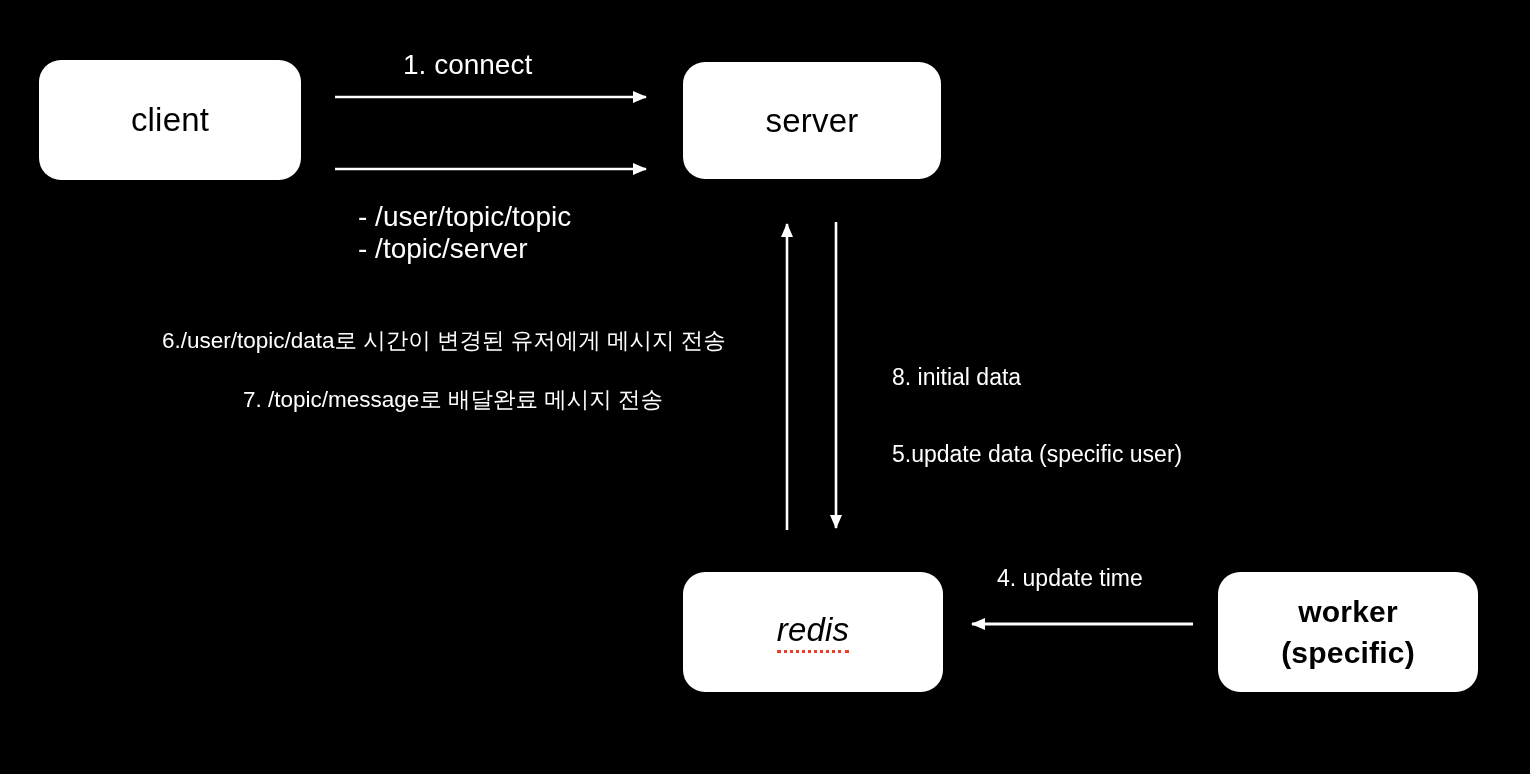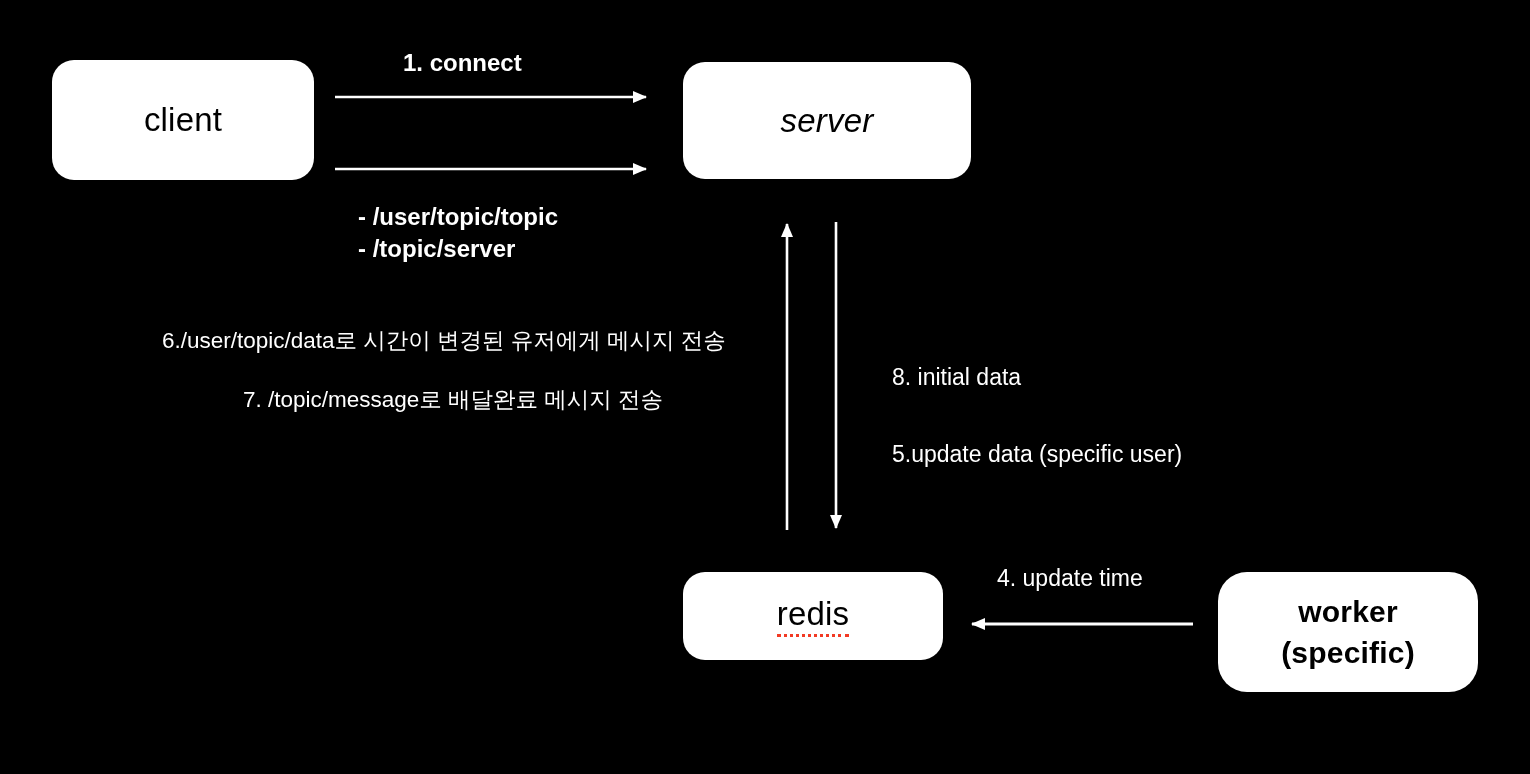--- a/index.html
+++ b/index.html
@@ -30,35 +30,35 @@
     display: flex;
     flex-direction: column;
     align-items: center;
     justify-content: center;
     color: #000000;
     font-size: 33px;
     font-weight: 500;
     text-align: center;
     letter-spacing: 0.2px;
   }
-  #node-client  { left: 52px;   top: 60px;  width: 262px; height: 120px; }
-  #node-server  { left: 683px;  top: 62px;  width: 288px; height: 117px; font-style: italic; }
-  #node-redis   { left: 683px;  top: 572px; width: 260px; height: 88px; }
+  #node-client  { left: 39px;   top: 60px;  width: 262px; height: 120px; }
+  #node-server  { left: 683px;  top: 62px;  width: 258px; height: 117px; }
+  #node-redis   { left: 683px;  top: 572px; width: 260px; height: 120px; font-style: italic; }
   #node-worker  { left: 1218px; top: 572px; width: 260px; height: 120px;
-                  font-weight: 700; font-size: 30px; line-height: 1.38; border-radius: 29px; }
+                  font-weight: 700; font-size: 30px; line-height: 1.38; }
   .misspelled {
     border-bottom: 3px dotted #f23a24;
     padding-bottom: 1px;
   }
   .lbl {
     position: absolute;
     color: #ffffff;
     white-space: nowrap;
   }
-  .lbl-bold { font-weight: 700; font-size: 24px; }
+  .lbl-bold { font-weight: 400; font-size: 28px; }
   .lbl-reg  { font-weight: 400; font-size: 23px; }
   #lbl-step1 { left: 403px; top: 49px; }
   #lbl-step2 { left: 358px; top: 201px; line-height: 31.5px; }
   #lbl-step6 { left: 162px; top: 325px; font-size: 22.5px; }
   #lbl-step7 { left: 243px; top: 384px; font-size: 22.5px; }
   #lbl-step3 { left: 892px; top: 364px; }
   #lbl-step5 { left: 892px; top: 441px; }
   #lbl-step4 { left: 997px; top: 565px; }
 </style>
 </head>

